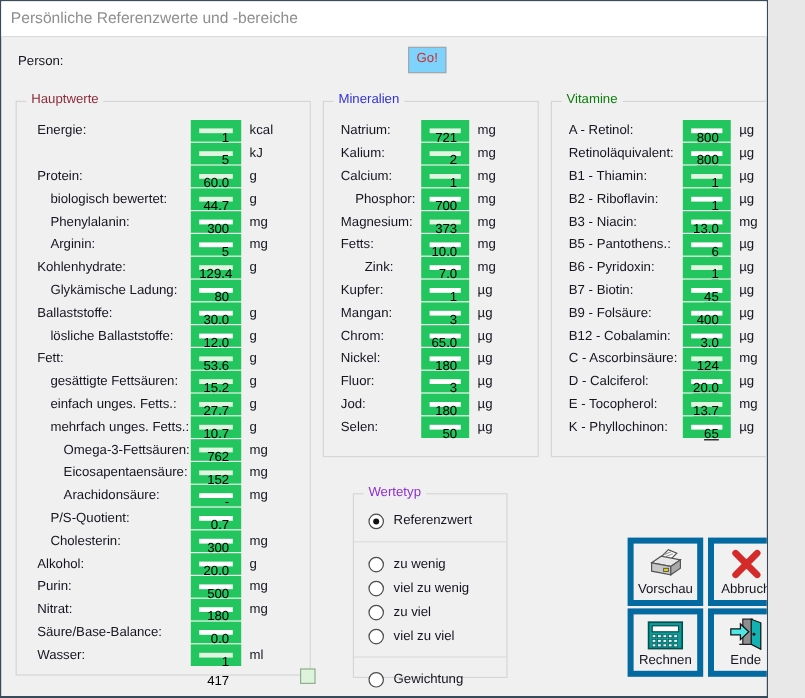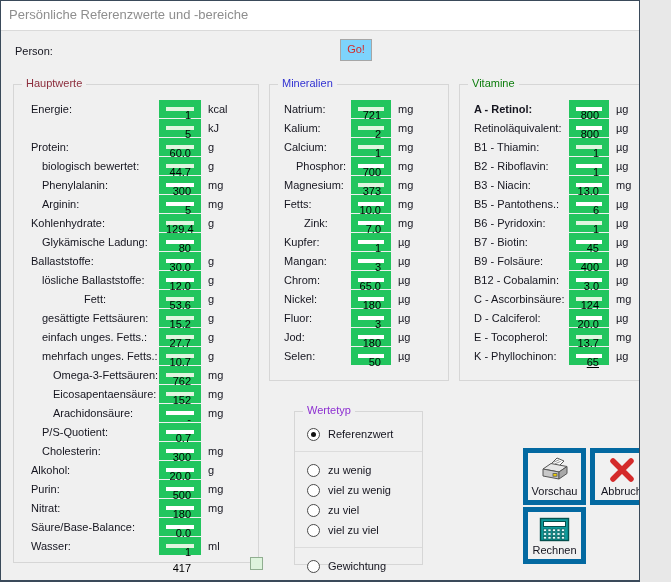--- a/index.html
+++ b/index.html
@@ -117,21 +117,21 @@
           <span class="vlabel" style="padding-left: 0px;">Ballaststoffe:</span>
           <span class="vfield">30.0</span>
           <span class="vunit">g</span>
         </div>
         <div class="vrow">
           <span class="vlabel" style="padding-left: 11px;">lösliche Ballaststoffe:</span>
           <span class="vfield">12.0</span>
           <span class="vunit">g</span>
         </div>
         <div class="vrow">
-          <span class="vlabel" style="padding-left: 0px; text-align: center;">Fett:</span>
+          <span class="vlabel" style="padding-left: 0px;">Fett:</span>
           <span class="vfield hl">53.6</span>
           <span class="vunit">g</span>
         </div>
         <div class="vrow">
           <span class="vlabel" style="padding-left: 11px;">gesättigte Fettsäuren:</span>
           <span class="vfield hl">15.2</span>
           <span class="vunit">g</span>
         </div>
         <div class="vrow">
           <span class="vlabel" style="padding-left: 11px;">einfach unges. Fetts.:</span>
@@ -269,21 +269,21 @@
           <span class="vfield">50</span>
           <span class="vunit">µg</span>
         </div>
       </div>
   </div>
 
   <div class="groupbox g-vitamin">
     <span class="group-title" style="color: rgb(12, 125, 12);">Vitamine</span>
     <div class="rows">
         <div class="vrow">
-          <span class="vlabel" style="padding-left: 0px; font-weight: bold;">A - Retinol:</span>
+          <span class="vlabel" style="padding-left: 0px;">A - Retinol:</span>
           <span class="vfield">800</span>
           <span class="vunit">µg</span>
         </div>
         <div class="vrow">
           <span class="vlabel" style="padding-left: 0px;">Retinoläquivalent:</span>
           <span class="vfield">800</span>
           <span class="vunit">µg</span>
         </div>
         <div class="vrow">
           <span class="vlabel" style="padding-left: 0px;">B1 - Thiamin:</span>
@@ -424,20 +424,32 @@
             <rect x="9" y="19.6" width="3" height="2.4"></rect>
             <rect x="13.5" y="19.6" width="3" height="2.4"></rect>
             <rect x="18" y="19.6" width="3" height="2.4"></rect>
             <rect x="22.5" y="19.6" width="3" height="2.4"></rect>
         </g>
       </svg>
     </span>
     <span>Rechnen</span>
   </div>
 
+  <div class="btn b-ende">
+    <span class="icon">
+      <svg width="30" height="28" viewBox="0 0 30 28">
+        <polygon points="12,2 20,2 20,23 12,23" fill="#8f8f8f" stroke="#222" stroke-width="1"></polygon>
+        <line x1="9" y1="23" x2="12" y2="23" stroke="#222" stroke-width="1.2"></line>
+        <polygon points="19,2 27,5 27,27 19,23" fill="#12b2b2" stroke="#111" stroke-width="1"></polygon>
+        <circle cx="21.3" cy="14.5" r="1.2" fill="#111"></circle>
+        <polygon points="2,10 10,10 10,6 17,12.5 10,19 10,15 2,15" fill="#4fe6e6" stroke="#111" stroke-width="1"></polygon>
+      </svg>
+    </span>
+    <span>Ende</span>
+  </div>
 
   <div class="legend-swatch"></div>
 
   <div class="info-bubble">
     <svg width="22" height="20" viewBox="0 0 22 20">
       <ellipse cx="11.5" cy="8.5" rx="9" ry="7.5" fill="#fdfdfd" stroke="#8a8a8a" stroke-width="1"></ellipse>
       <polygon points="6,13.5 2,19 11,15.3" fill="#fdfdfd" stroke="#8a8a8a" stroke-width="1"></polygon>
       <text x="11.5" y="12.5" text-anchor="middle" font-family="DejaVu Serif, serif" font-style="italic" font-weight="bold" font-size="11" fill="#1f3fbf">i</text>
     </svg>
   </div>

